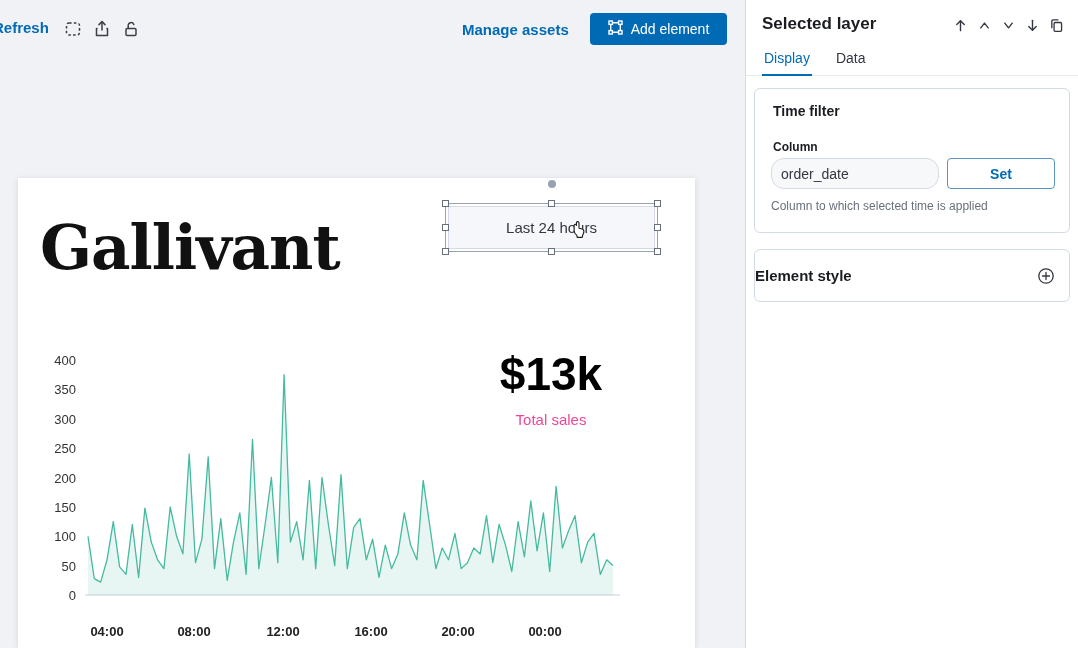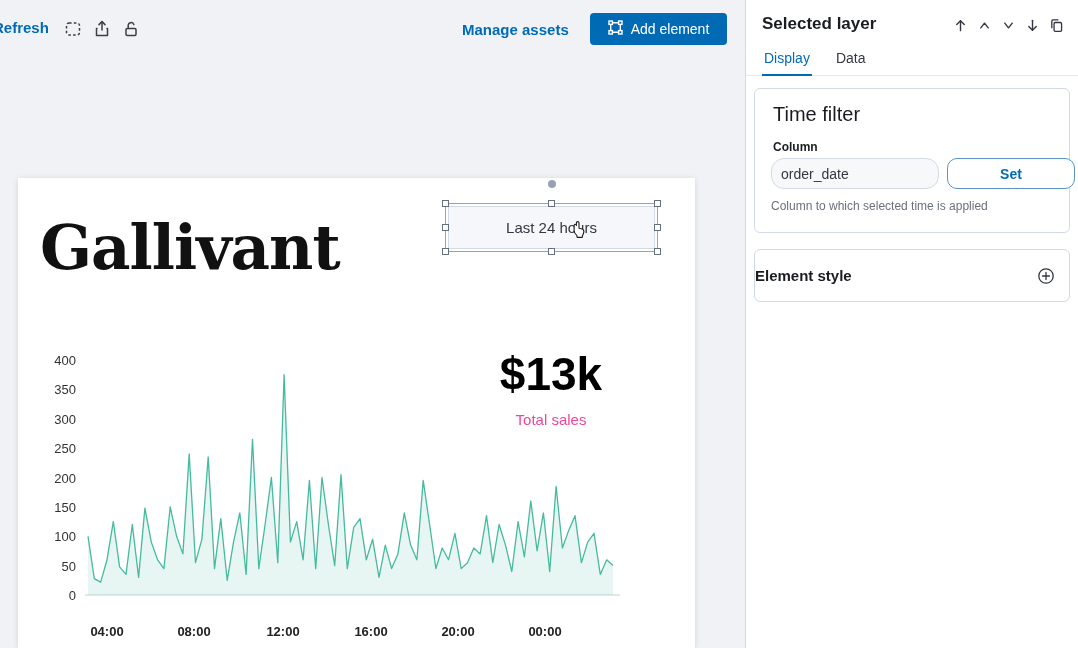--- a/index.html
+++ b/index.html
@@ -58,27 +58,27 @@
   #panel-title{position:absolute;left:16px;top:14px;font-size:17px;font-weight:600;color:var(--text);}
   #layer-controls{position:absolute;right:14px;top:18px;display:flex;gap:9px;}
   #layer-controls svg{display:block;cursor:pointer;}
   #panel-tabs{position:absolute;left:0;top:46px;width:100%;display:flex;gap:22px;
     padding:0 16px;border-bottom:1px solid #e6e9ef;}
   .tab{font-size:14px;padding:4px 2px 8px;cursor:pointer;color:#343741;font-weight:500;}
   .tab.active{color:var(--accent);border-bottom:2px solid var(--accent);margin-bottom:-1px;}
   .card{position:absolute;left:8px;width:316px;background:#fff;border:1px solid var(--border);
     border-radius:6px;}
   #time-filter-card{top:88px;height:145px;}
-  #tf-title{position:absolute;left:18px;top:14px;font-size:20px;font-weight:400;color:var(--text);}
+  #tf-title{position:absolute;left:18px;top:14px;font-size:14px;font-weight:700;color:var(--text);}
   #tf-col-label{position:absolute;left:18px;top:51px;font-size:12px;font-weight:700;color:var(--text);}
   #tf-input{position:absolute;left:16px;top:69px;width:168px;height:31px;background:#f6f8fa;
     border:1px solid var(--border);border-radius:13px;font:14px "Liberation Sans",sans-serif;
     color:#343741;padding:0 9px;}
-  #tf-set-btn{position:absolute;left:192px;top:69px;width:128px;height:31px;background:#fff;
-    border:1px solid #5b94c2;border-radius:10px;color:var(--accent);font-size:14px;font-weight:600;
+  #tf-set-btn{position:absolute;left:192px;top:69px;width:108px;height:31px;background:#fff;
+    border:1px solid #5b94c2;border-radius:4px;color:var(--accent);font-size:14px;font-weight:600;
     cursor:pointer;font-family:inherit;}
   #tf-help{position:absolute;left:16px;top:110px;font-size:12px;color:var(--muted);}
   #element-style-card{top:249px;height:53px;display:flex;align-items:center;}
   #es-title{font-size:15px;font-weight:700;color:var(--text);margin-left:0;}
   #es-add{margin-left:auto;margin-right:14px;cursor:pointer;display:flex;}
 </style>
 </head>
 <body>
 
 <div id="app">

